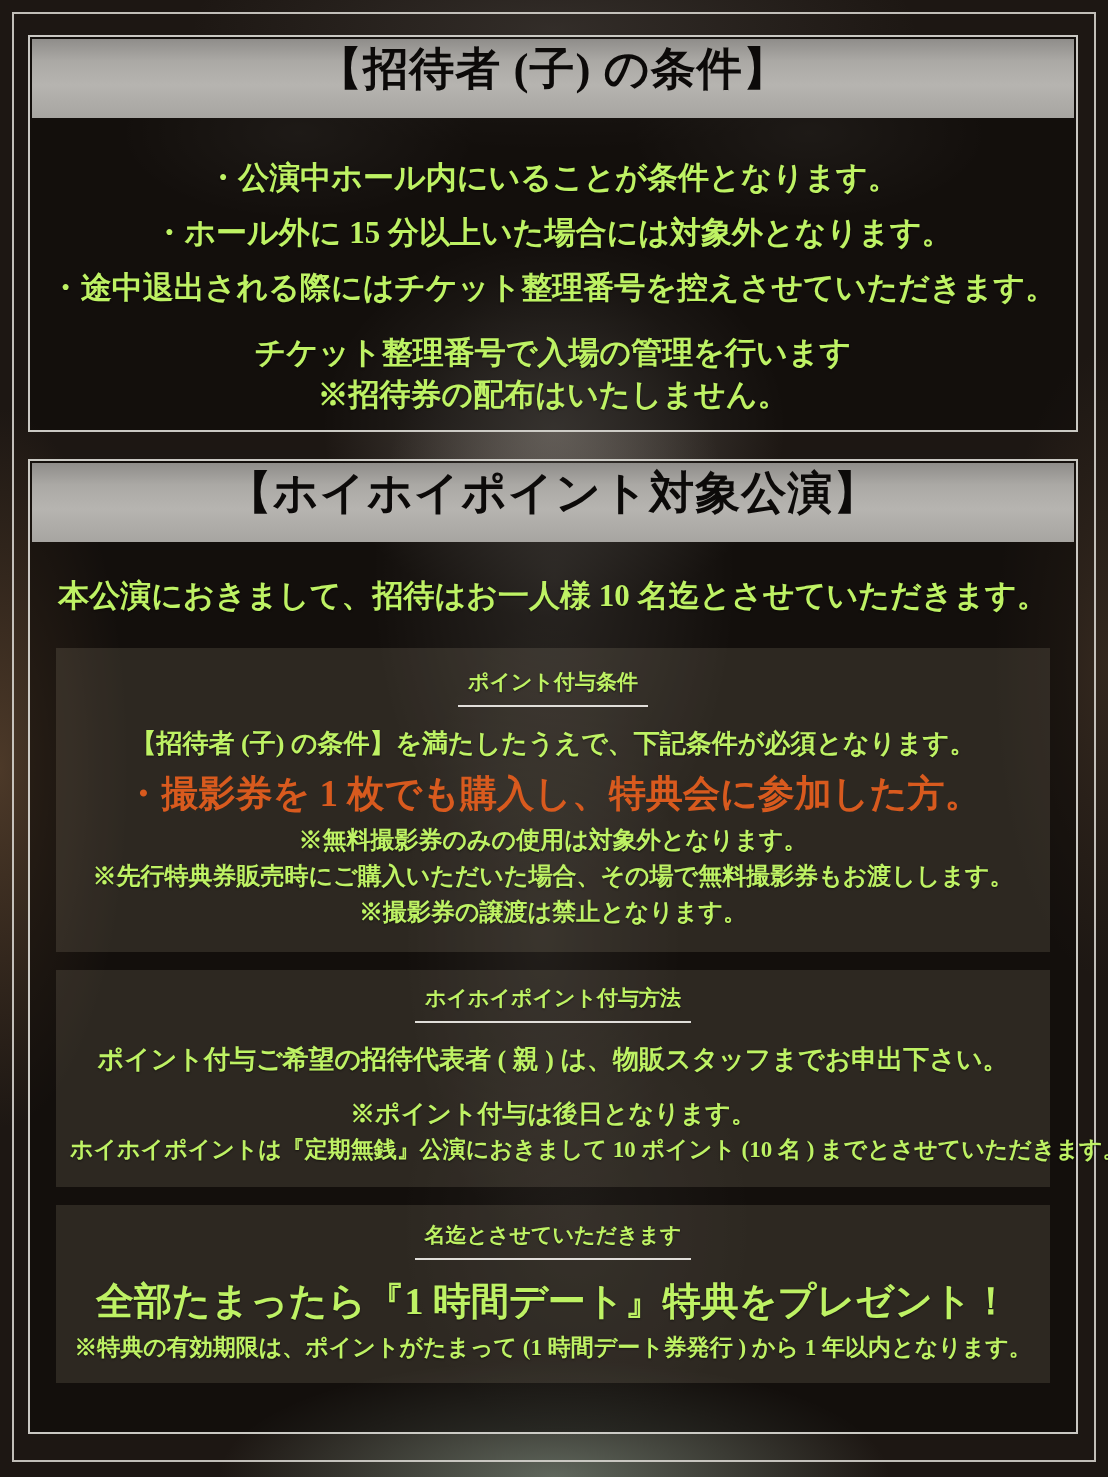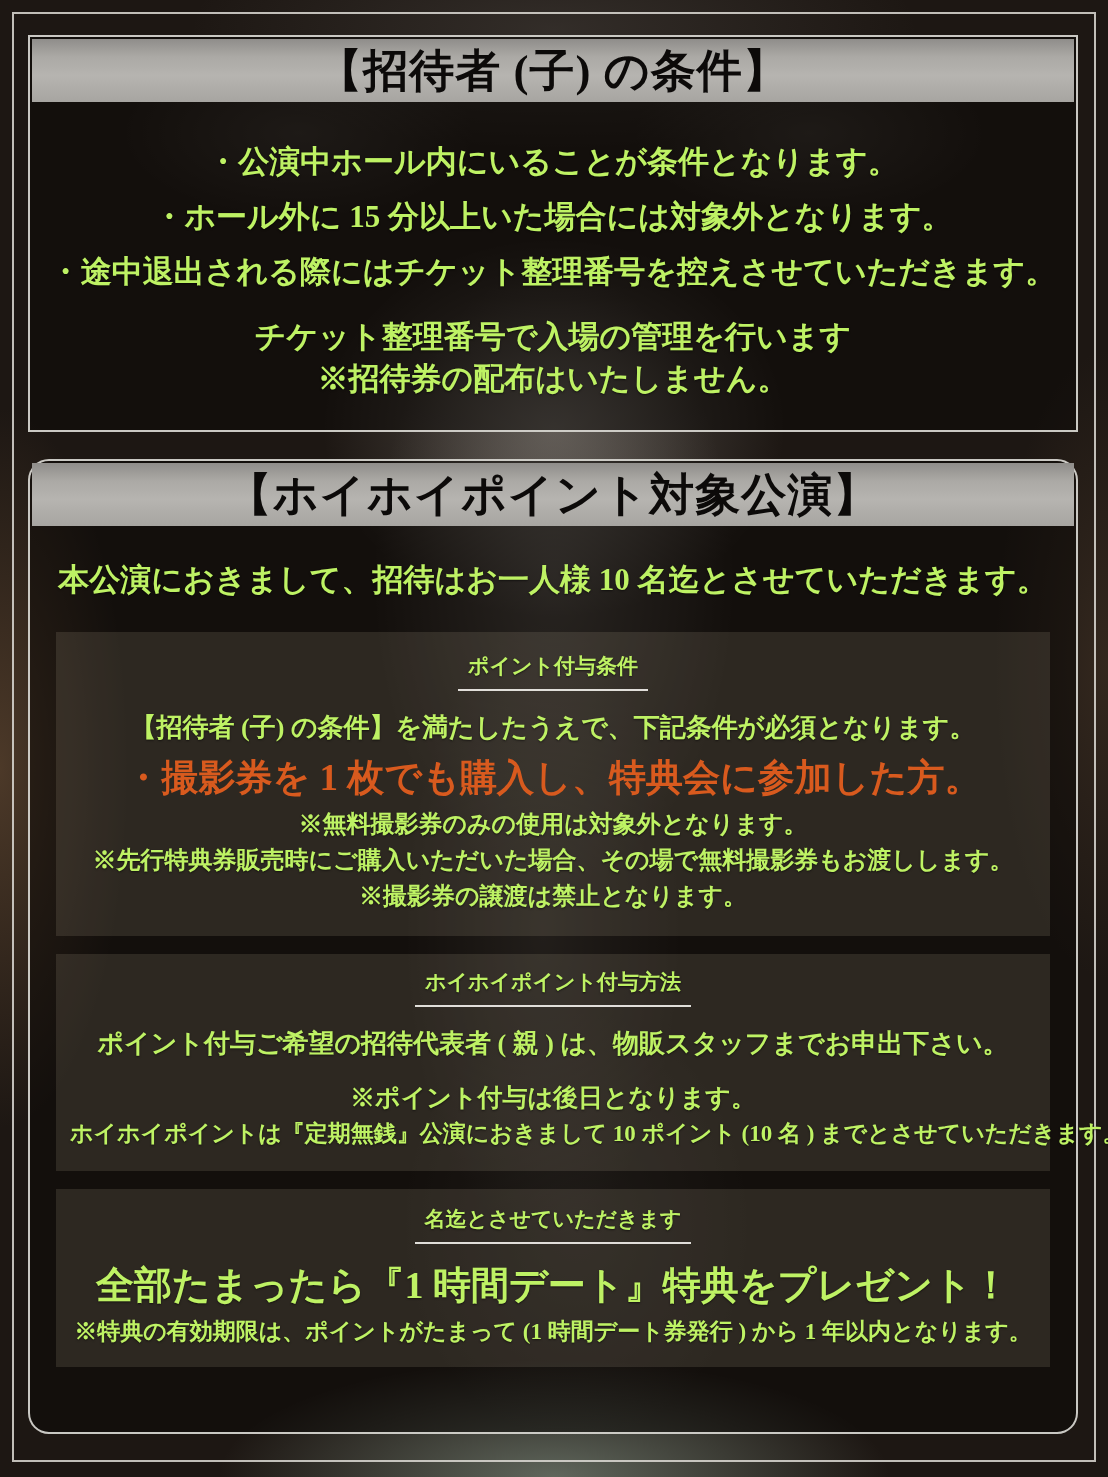--- a/index.html
+++ b/index.html
@@ -35,27 +35,26 @@
   }
   .section {
     position: absolute;
     left: 28px;
     width: 1050px;
     box-sizing: border-box;
     border: 2px solid rgba(228,226,221,0.88);
     background: rgba(10,7,5,0.50);
   }
   #section-invitee { top: 35px; height: 397px; }
-  #section-points  { top: 459px; height: 975px; border-radius: 21px; }
+  #section-points  { top: 459px; height: 975px; }
   .section-titlebar {
-    height: 63px;
+    height: 79px;
     margin: 2px;
     background: linear-gradient(180deg, #8f8d8a 0%, #aba9a5 28%, #b6b4b0 58%, #a7a5a1 100%);
     display: flex;
-    align-items: center;
     justify-content: center;
   }
   .section-title {
     font-size: 45px;
     font-weight: bold;
     color: #0c0a09;
     letter-spacing: 1px;
     white-space: nowrap;
   }
   .center-col { text-align: center; }

